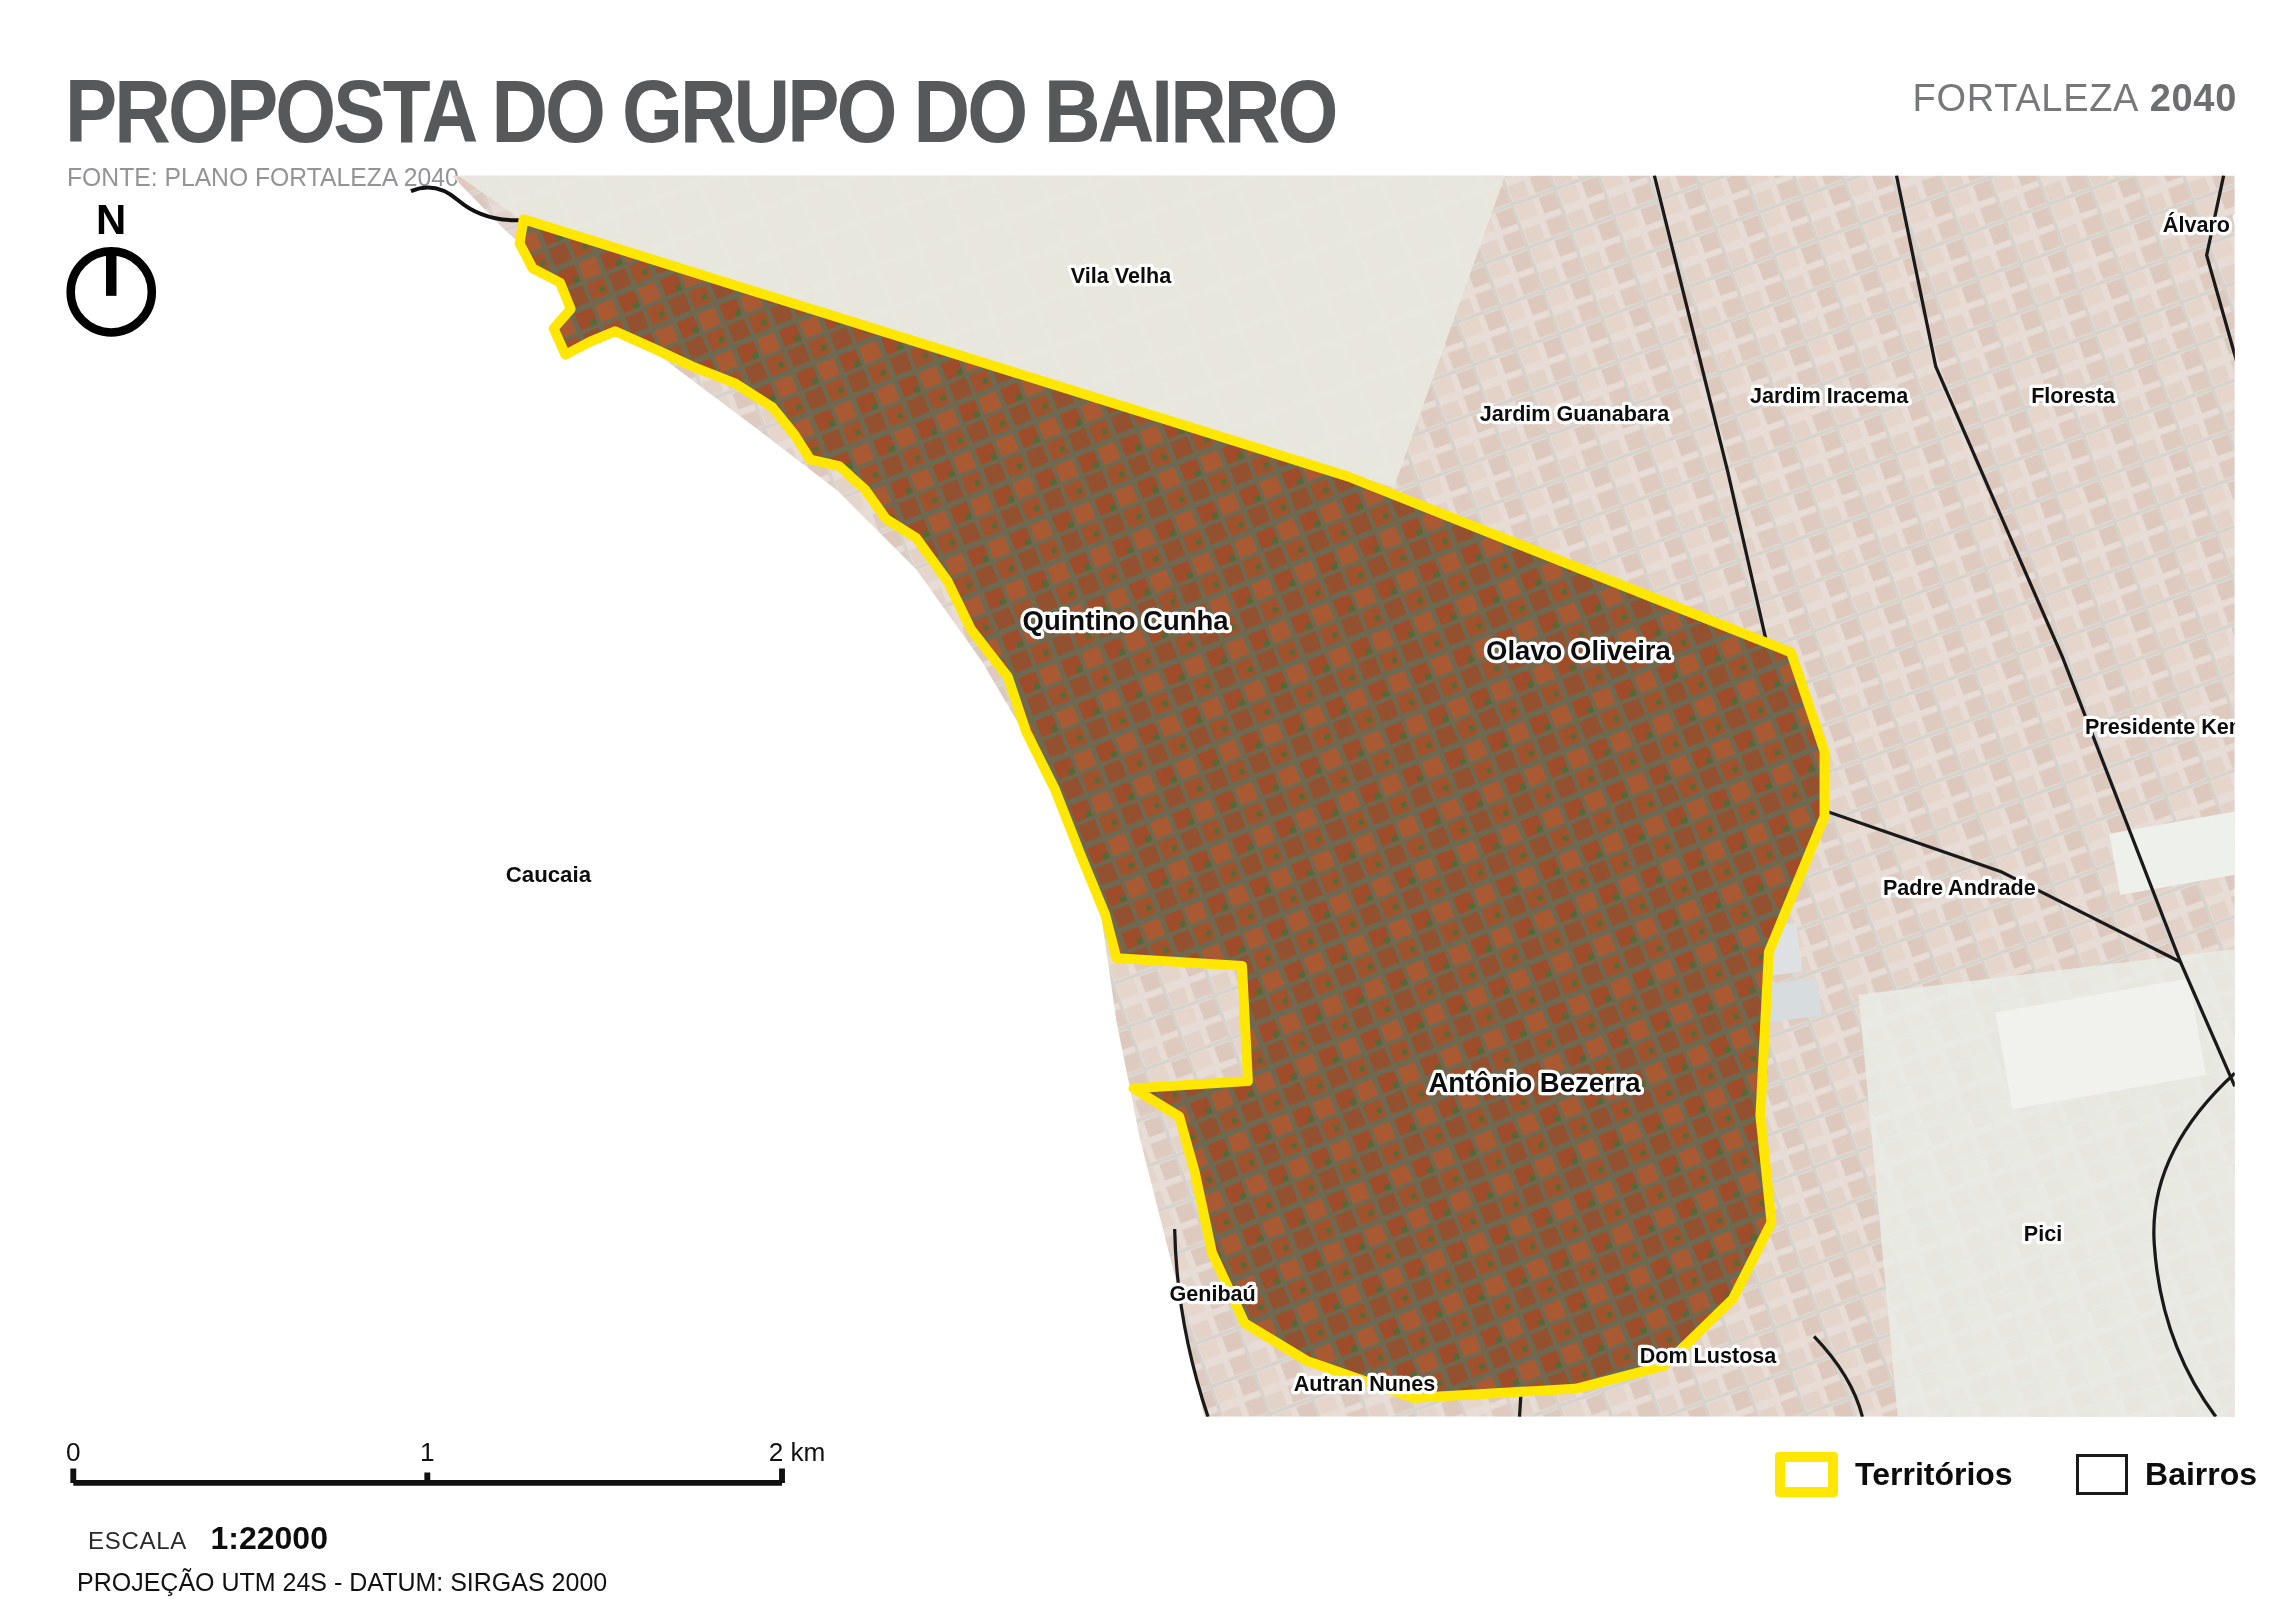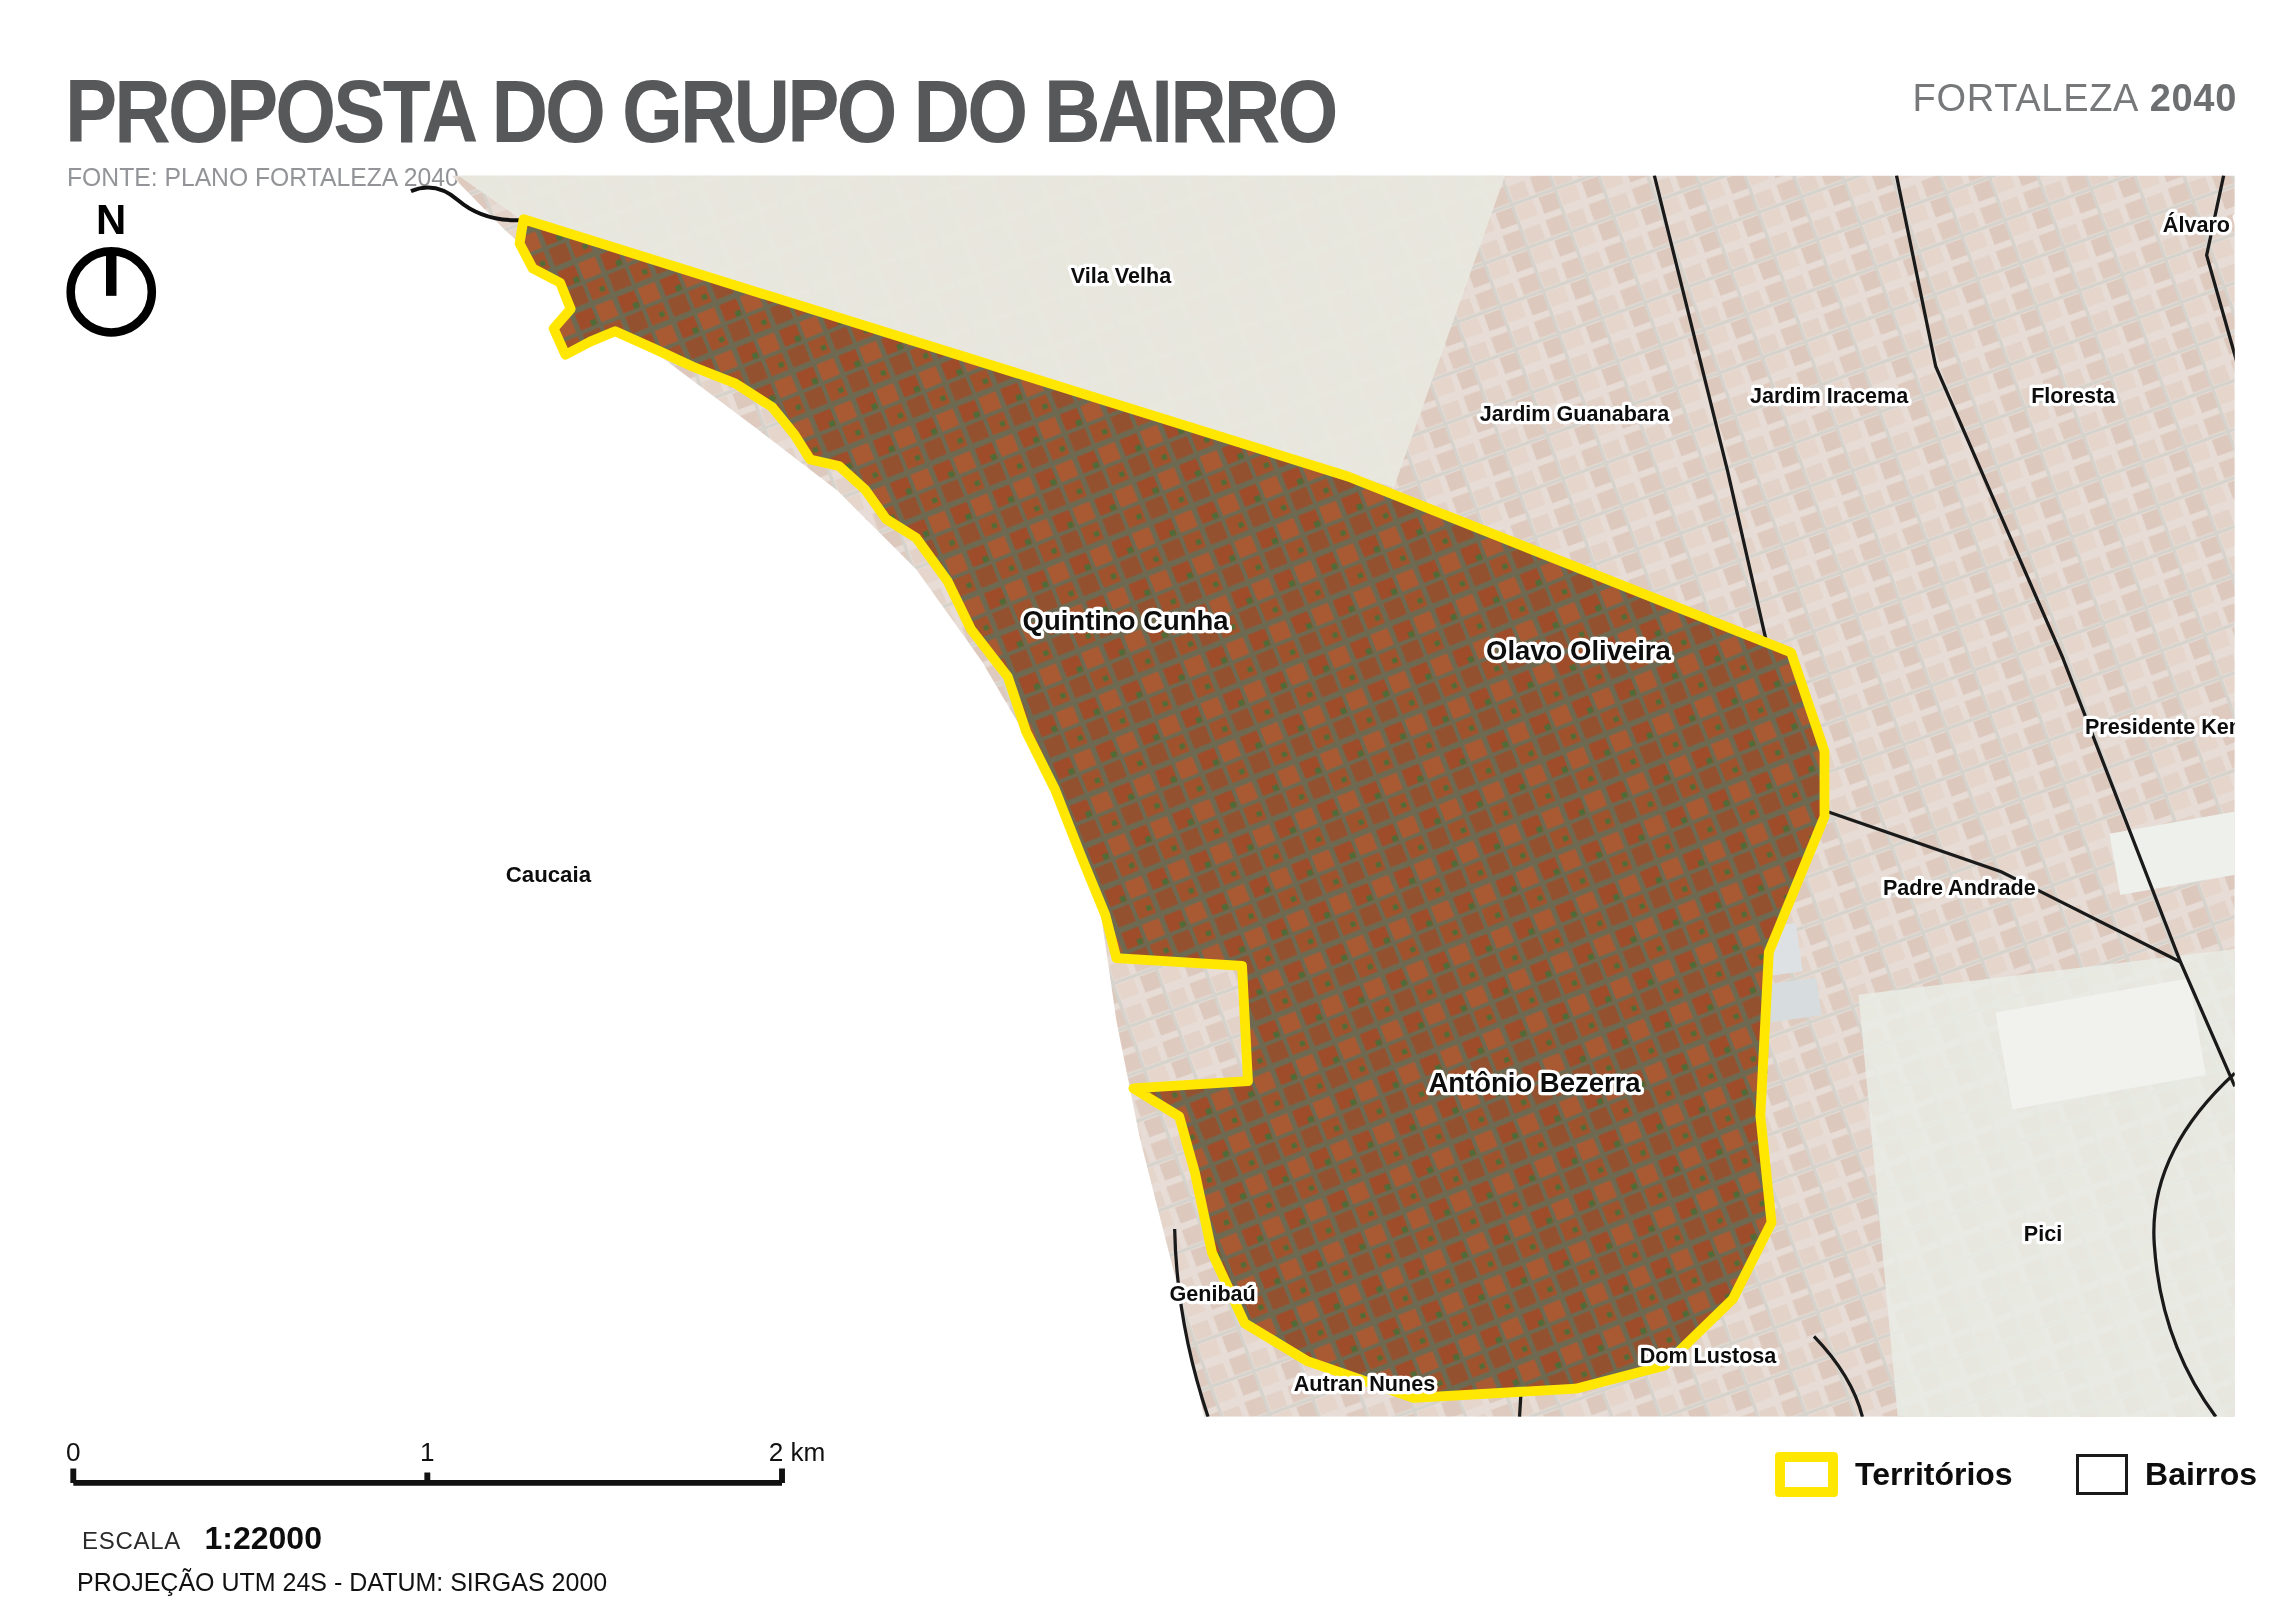--- a/index.html
+++ b/index.html
@@ -42,21 +42,21 @@
     fill:var(--label-fill);stroke:var(--label-halo);stroke-width:10px;
     paint-order:stroke;stroke-linejoin:round;stroke-linecap:round;
   }
   .maplbl.territory{font-size:42px;}
   .maplbl.bairro{font-size:33px;}
   .maplbl.municipality{font-size:34px;}
   .north-n{font-size:64px;font-weight:bold;fill:#000;}
   .scaletick{font-size:40px;fill:#111;}
 
   
-  .escala-row{position:absolute;left:82px;top:1520px;white-space:nowrap;}
+  .escala-row{position:absolute;left:88px;top:1520px;white-space:nowrap;}
   .escala-label{font-size:24px;color:#2a2a2a;letter-spacing:0.7px;}
   .escala-value{font-size:32px;font-weight:bold;color:#0d0d0d;margin-left:23.6px;}
   .projection{position:absolute;left:77px;top:1568px;font-size:25px;color:#111;white-space:nowrap;}
 
   .legend{position:absolute;left:1775px;top:1452px;display:flex;align-items:center;gap:19.6px;}
   .legend .item{display:flex;align-items:center;gap:17px;}
   .swatch-terr{width:63px;height:45px;background:#fff;border:10.5px solid var(--territory-outline);border-radius:3.9px;}
   .swatch-bairro{width:52px;height:41px;background:#fff;border:3.9px solid var(--bairro-boundary);}
   .legend .lab{font-size:32px;font-weight:bold;color:#0d0d0d;white-space:nowrap;}
   .legend .item+ .item{margin-left:11.8px;padding-left:32px;}

